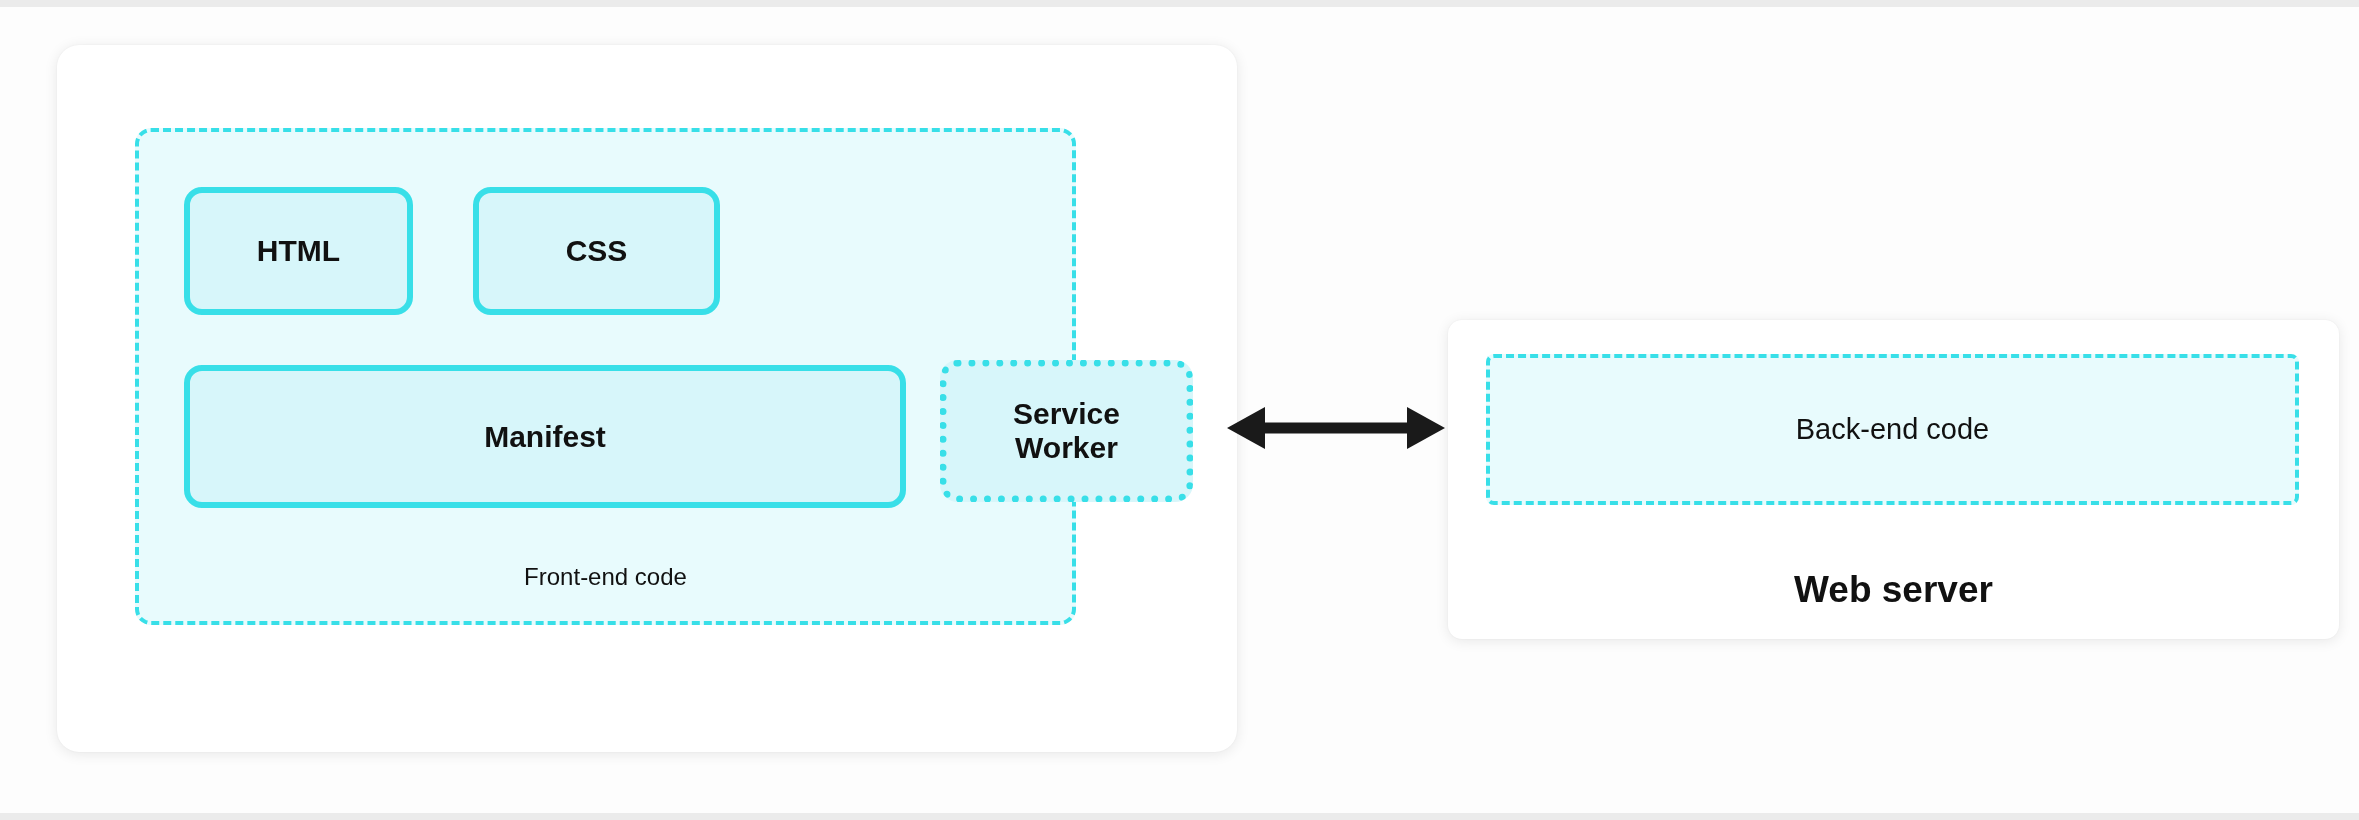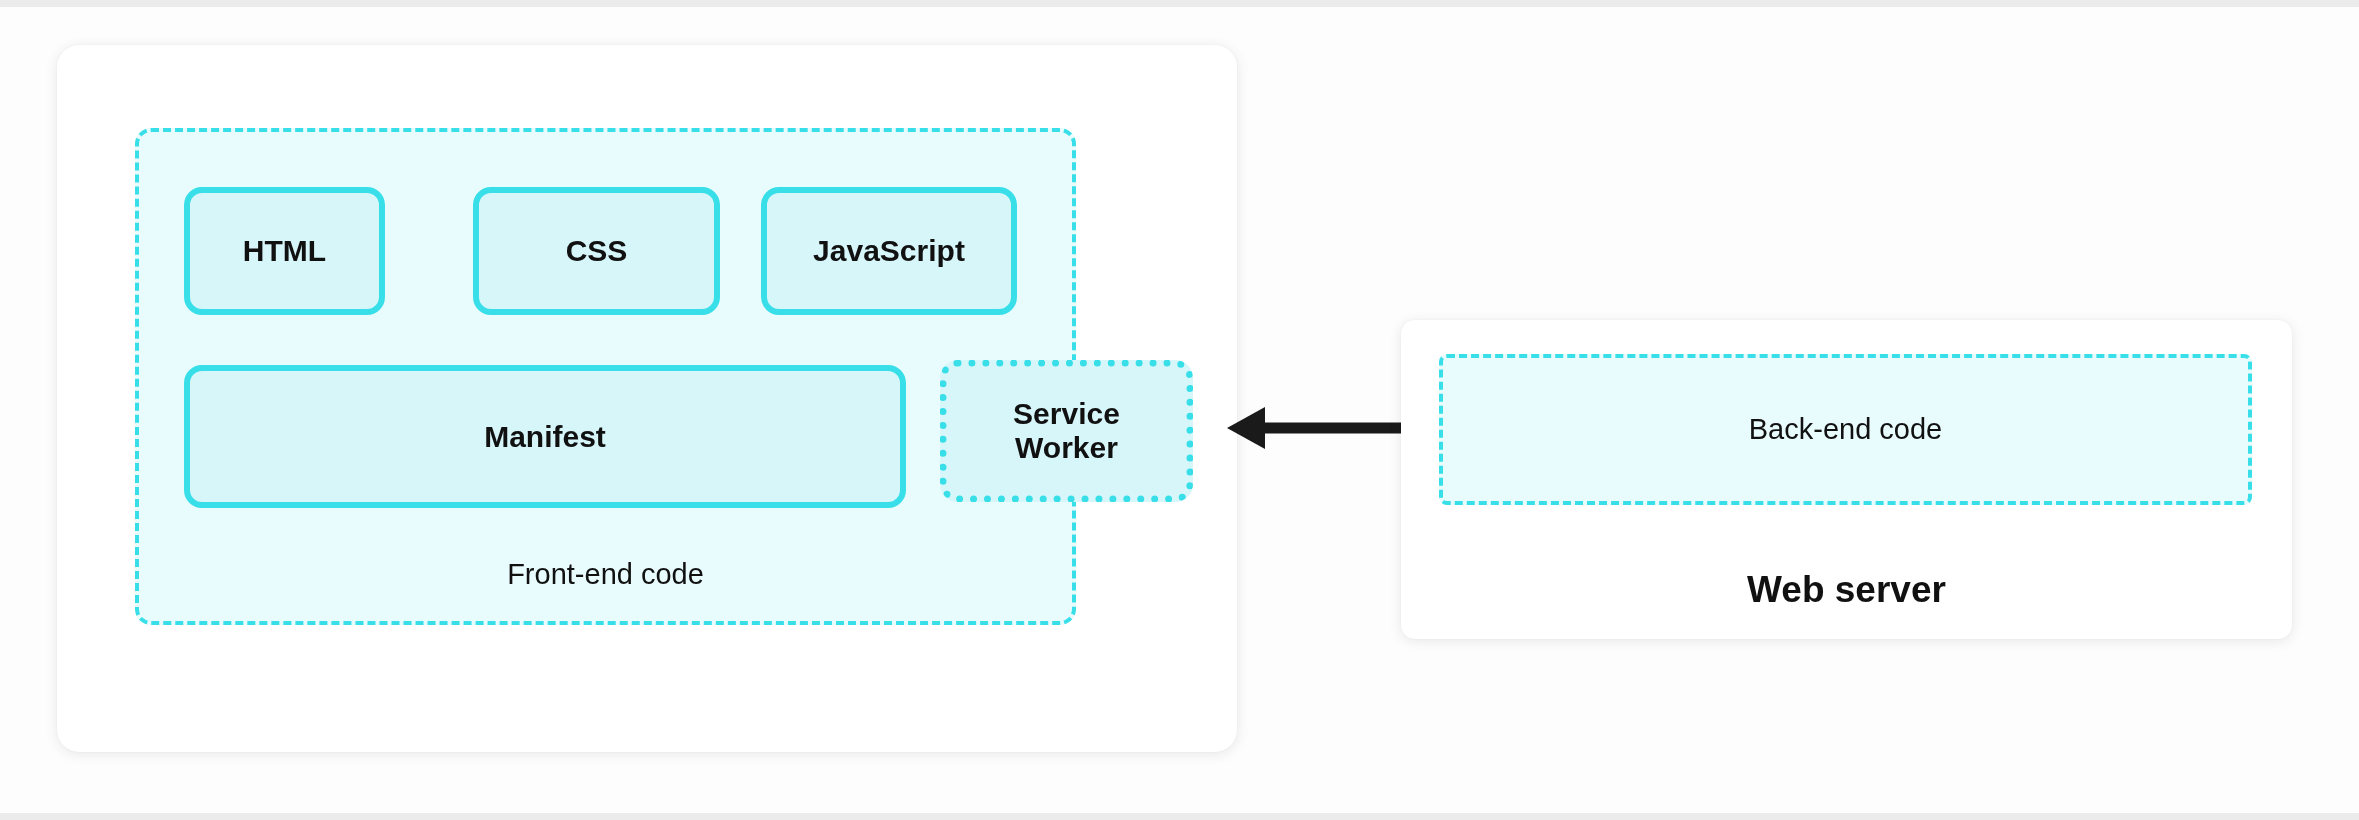--- a/index.html
+++ b/index.html
@@ -32,21 +32,21 @@
     border-radius: 22px;
     box-shadow: 0 2px 14px rgba(0,0,0,0.09), 0 0 2px rgba(0,0,0,0.05);
   }
   #device-box {
     left: 57px;
     top: 45px;
     width: 1180px;
     height: 707px;
   }
   #web-server-box {
-    left: 1401px;
+    left: 1448px;
     top: 320px;
     width: 891px;
     height: 319px;
     border-radius: 14px;
   }
 
   .dashed-container {
     position: absolute;
     background: #e8fbfd;
     border: 4px dashed #38dfe8;
@@ -78,40 +78,40 @@
     border-radius: 18px;
     display: flex;
     align-items: center;
     justify-content: center;
     font-size: 30px;
     font-weight: 700;
     text-align: center;
     box-sizing: border-box;
     line-height: 1.12;
   }
-  #html-box       { left: 45px;  top: 55px;  width: 201px; height: 128px; }
+  #html-box       { left: 45px;  top: 55px;  width: 229px; height: 128px; }
   #css-box        { left: 334px; top: 55px;  width: 247px; height: 128px; }
   #javascript-box { left: 622px; top: 55px;  width: 256px; height: 128px; }
   #manifest-box   { left: 45px;  top: 233px; width: 722px; height: 143px; }
   #service-worker-box {
     left: 801px;
     top: 228px;
     width: 253px;
     height: 142px;
     border: 7px dotted #38dfe8;
     padding: 12px 26px;
   }
 
   #frontend-label {
     position: absolute;
     left: 0;
     right: 0;
     bottom: 30px;
     text-align: center;
-    font-size: 29px;
+    font-size: 24px;
     font-weight: 400;
   }
   .card-title {
     position: absolute;
     left: 0;
     right: 0;
     text-align: center;
     font-size: 37px;
     font-weight: 700;
   }
@@ -140,23 +140,20 @@
     <div id="frontend-container" class="dashed-container">
 
       <div id="html-box" class="tech-box">
         <span>HTML</span>
       </div>
 
       <div id="css-box" class="tech-box">
         <span>CSS</span>
       </div>
 
-      <div id="javascript-box" class="tech-box">
-        <span>JavaScript</span>
-      </div>
 
       <div id="manifest-box" class="tech-box">
         <span>Manifest</span>
       </div>
 
       <div id="service-worker-box" class="tech-box">
         <span>Service Worker</span>
       </div>
 
       <div id="frontend-label">Front-end code</div>

